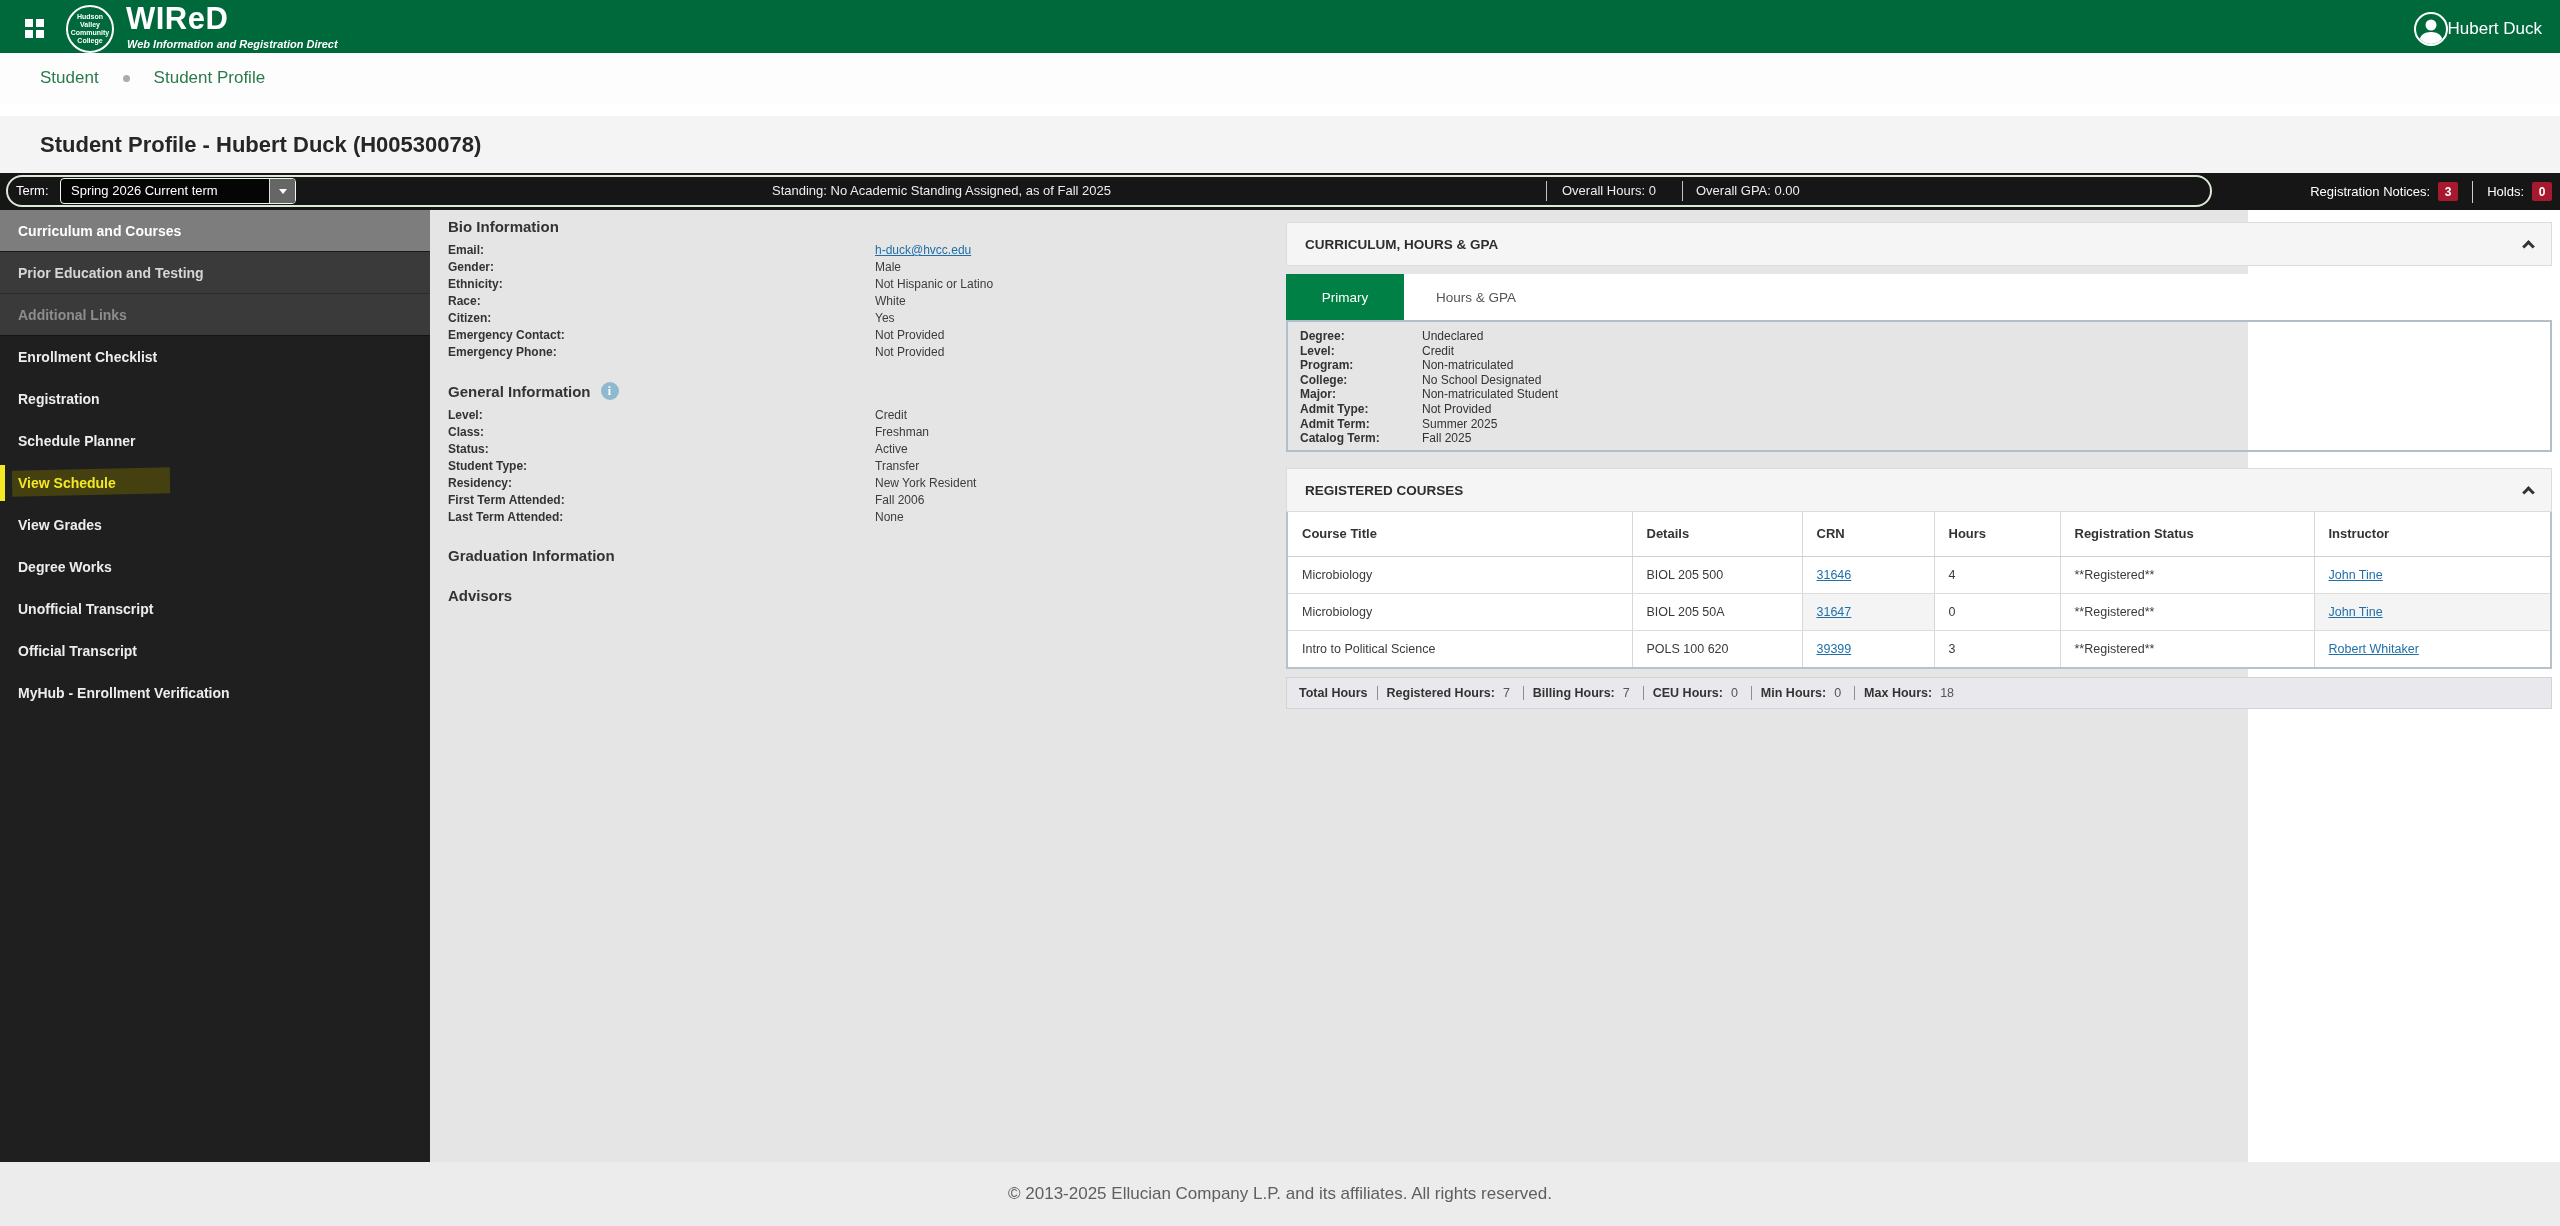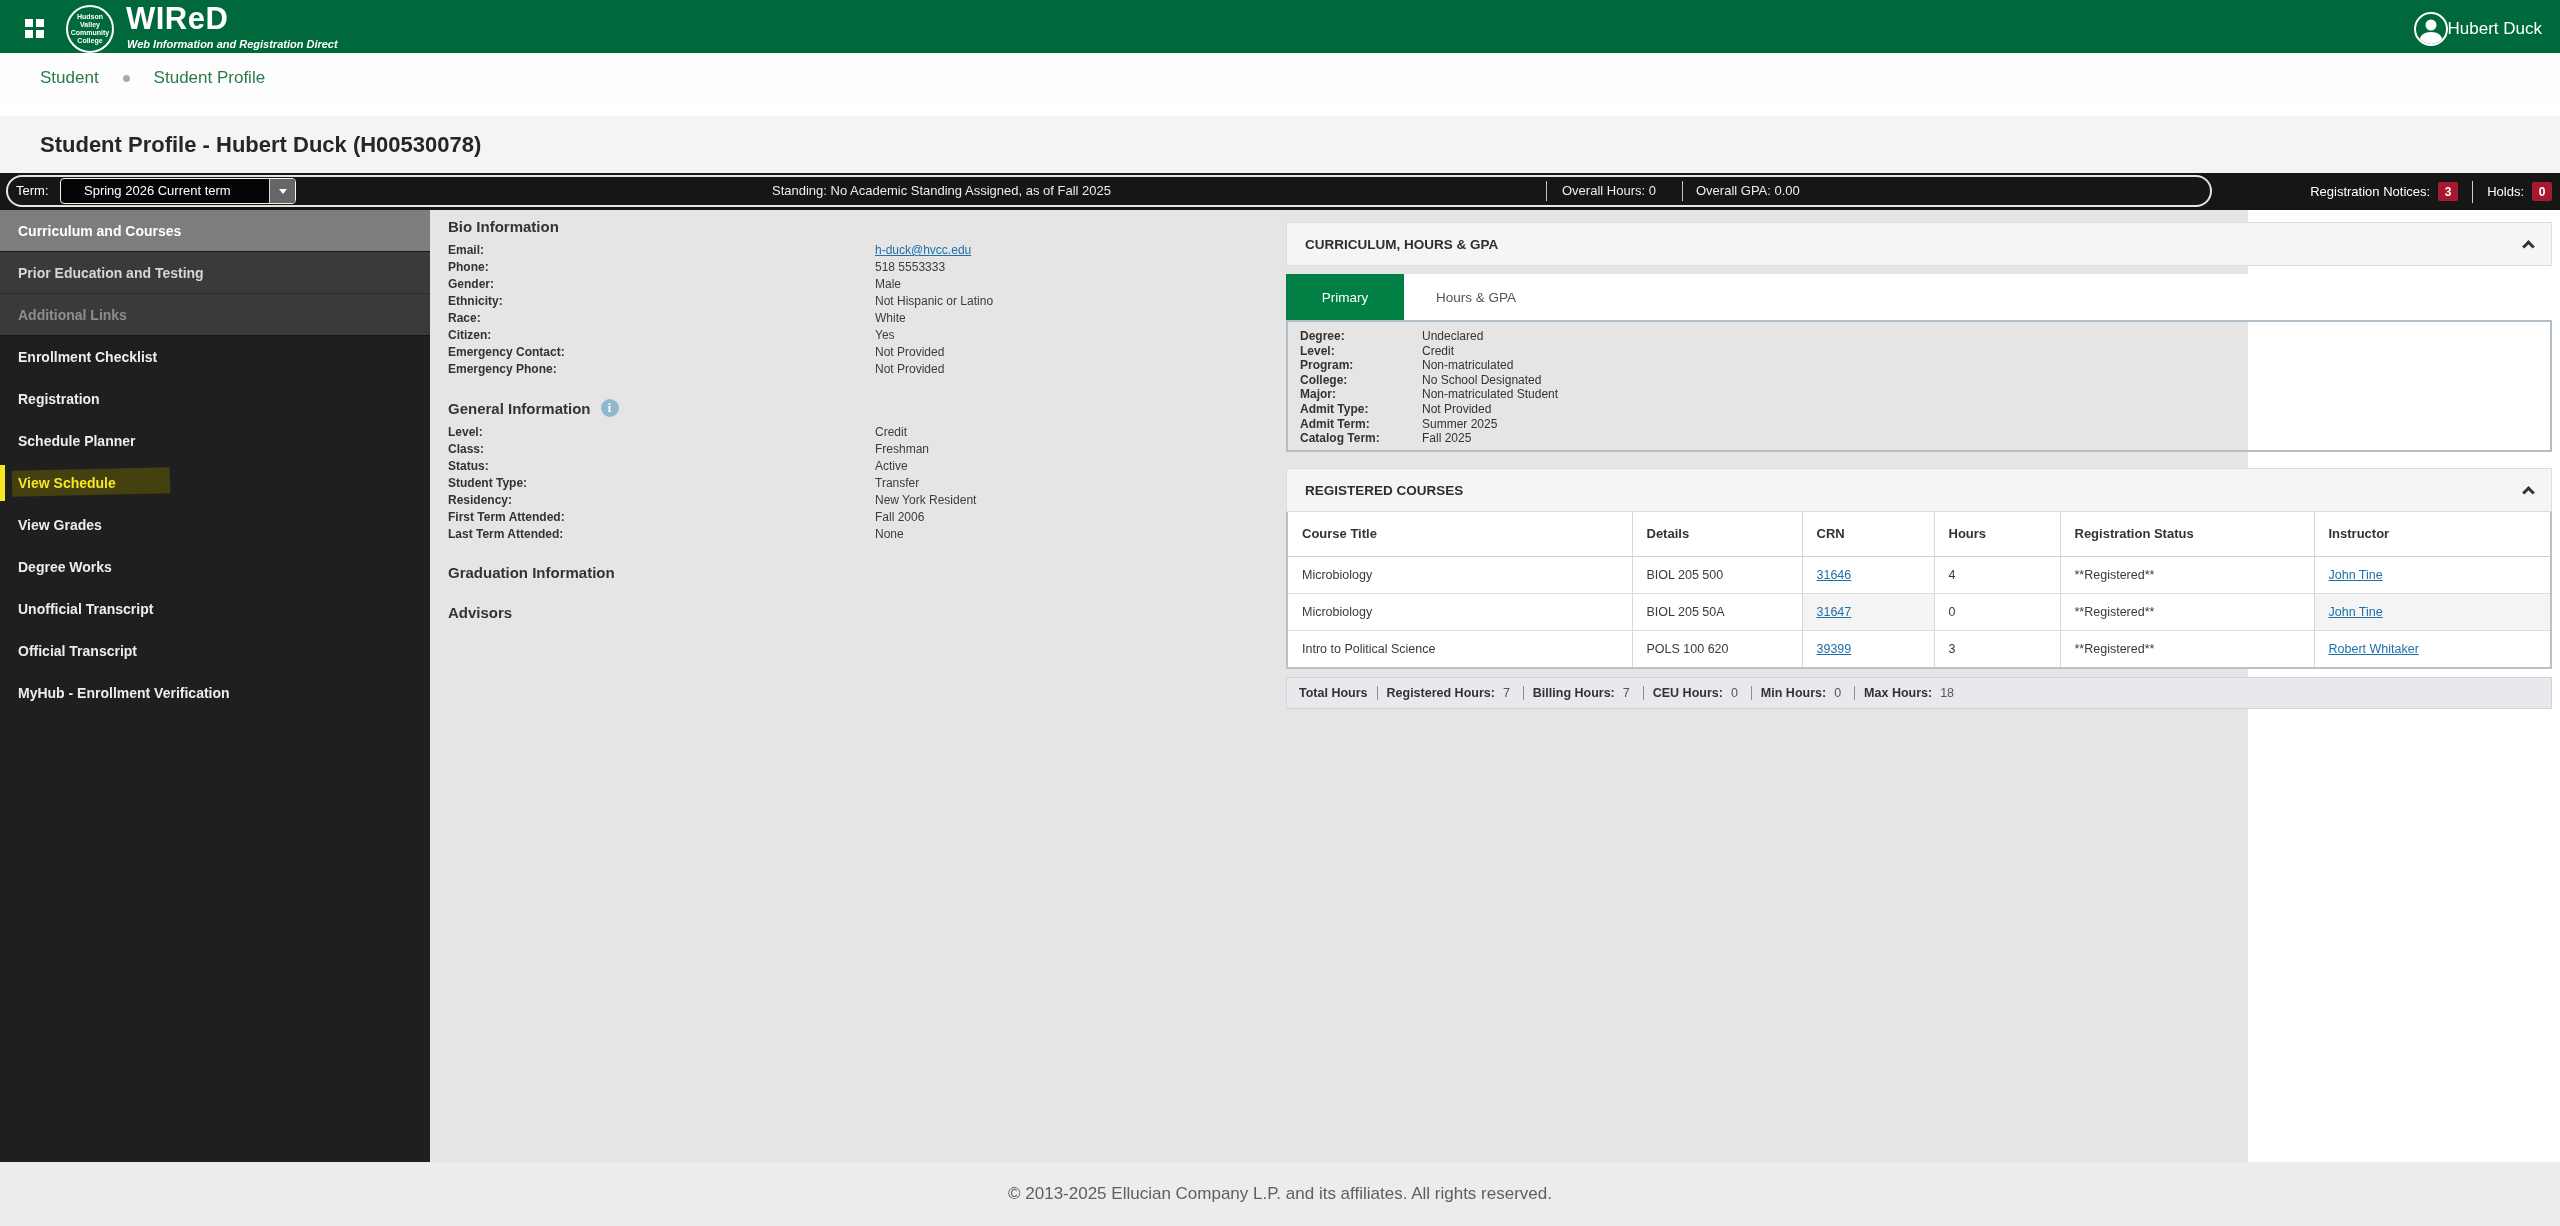--- a/index.html
+++ b/index.html
@@ -36,21 +36,21 @@
     display:flex; align-items:center; padding-left:40px; }
   .page-title { font-size:22px; font-weight:bold; color:#262626; }
 
   
   .termbar { position:absolute; left:0; top:173px; width:2560px; height:37px; background:#161616; }
   .term-box { position:absolute; left:6px; top:2px; width:2206px; height:32px;
     border:2px solid #dcead8; border-radius:16px; }
   .term-lbl { position:absolute; left:8px; top:0; line-height:28px; color:#fff; font-size:13px; }
   .term-select { position:absolute; left:52px; top:1px; width:236px; height:26px; background:#050505;
     border:1px solid #eef5ec; border-radius:4px; color:#fff; font-size:13px; line-height:24px;
-    padding-left:23px; cursor:pointer; }
+    padding-left:10px; cursor:pointer; }
   .term-arrow { position:absolute; right:0; top:0; width:26px; height:100%; background:#666;
     border-left:1px solid #ddd; border-radius:0 3px 3px 0; display:flex; align-items:center; justify-content:center; }
   .tri-down { width:0; height:0; border-left:4px solid transparent; border-right:4px solid transparent;
     border-top:5px solid #fff; }
   .term-txt { position:absolute; top:0; line-height:28px; color:#ededed; font-size:13px; white-space:nowrap; }
   .standing { left:764px; }
   .oh { left:1554px; } .og { left:1688px; }
   .tsep { position:absolute; top:4px; height:20px; width:1px; background:#c4c4c4; }
   .tsep1 { left:1538px; } .tsep2 { left:1674px; }
   .notices { position:absolute; right:8px; top:0; height:37px; display:flex; align-items:center;
@@ -207,24 +207,20 @@
   </div>
 
   <div class="main">
 
     <div class="left-col">
       <div>
         <h3 class="sec-h">Bio Information</h3>
         <div class="info-row">
             <span class="lbl">Email:</span>
             <span class="lnk">h-duck@hvcc.edu</span>
-          </div>
-        <div class="info-row">
-            <span class="lbl">Phone:</span>
-            <span>518 5553333</span>
           </div>
         <div class="info-row">
             <span class="lbl">Gender:</span>
             <span>Male</span>
           </div>
         <div class="info-row">
             <span class="lbl">Ethnicity:</span>
             <span>Not Hispanic or Latino</span>
           </div>
         <div class="info-row">

